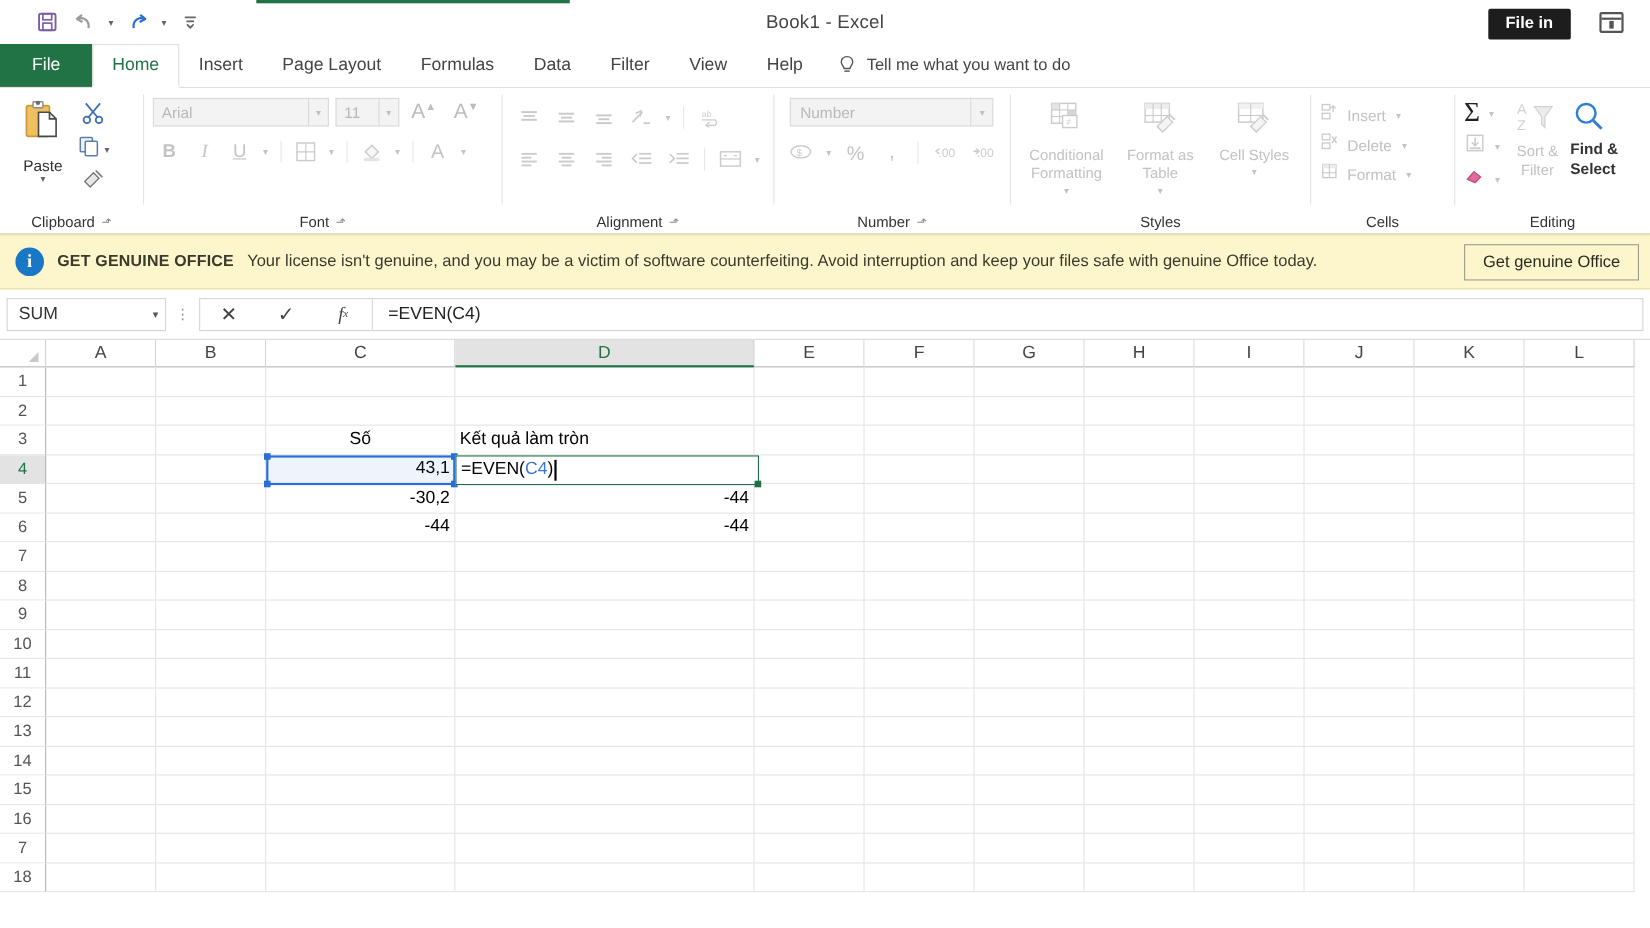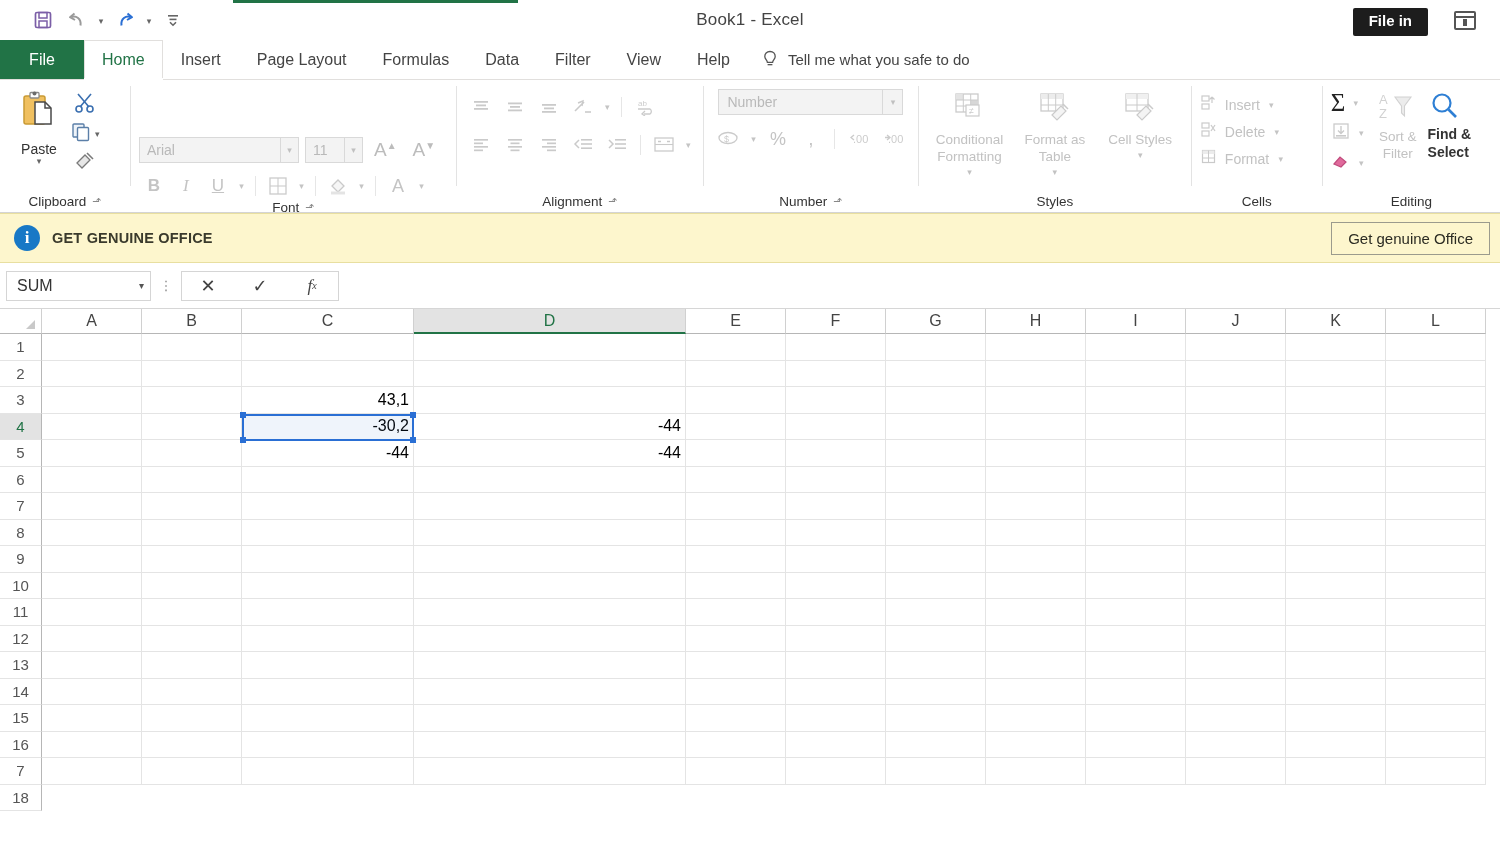--- a/index.html
+++ b/index.html
@@ -295,21 +295,21 @@
     <div class="tab">Filter</div>
     <div class="tab">View</div>
     <div class="tab">Help</div>
     <div class="tellme">
       <span class="bulb">
         <svg width="16" height="20" viewBox="0 0 16 20">
           <path d="M8 1.5 C4.6 1.5 2.8 4 2.8 6.4 C2.8 8.8 5 10 5.4 12.3 L10.6 12.3 C11 10 13.2 8.8 13.2 6.4 C13.2 4 11.4 1.5 8 1.5 Z" fill="none" stroke="#555" stroke-width="1.3"></path>
           <rect x="5.6" y="14" width="4.8" height="1.3" fill="#555"></rect>
         </svg>
       </span>
-      <span>Tell me what you safe to do</span>
+      <span>Tell me what you want to do</span>
     </div>
   </div>
 
   <div class="ribbon">
 
     <div class="group g-clip">
       <div class="group-body">
         <div class="paste-col">
           <span>
             <svg width="46" height="46" viewBox="0 0 46 46">
@@ -354,21 +354,21 @@
         </div>
       </div>
       <div class="group-label">
         <span>Clipboard</span>
         <span class="dialog-launcher">⬏</span>
       </div>
     </div>
     <div class="group-sep"></div>
 
     <div class="group g-font">
-      <div class="group-body" style="flex-direction:column; padding-top:4px;margin-top:48px;">
+      <div class="group-body" style="flex-direction:column; padding-top:4px;">
         <div class="fontrow1">
           <div class="fontbox">
             <span>Arial</span>
             <span class="dd">▾</span>
           </div>
           <div class="fontbox sizebox">
             <span>11</span>
             <span class="dd">▾</span>
           </div>
           <span class="big-a">A<sup style="font-size:10px">▲</sup></span>
@@ -692,36 +692,40 @@
       </div>
       <div class="group-label">
         <span>Editing</span>
       </div>
     </div>
   </div>
 
   <div class="notice">
     <div class="info-icon">i</div>
     <div class="notice-title">GET GENUINE OFFICE</div>
+    <div class="notice-msg">Your license isn't genuine, and you may be a victim of software counterfeiting. Avoid interruption and keep your files safe with genuine Office today.</div>
     <div class="notice-btn">Get genuine Office</div>
   </div>
 
   <div class="fbar">
     <div class="namebox">
       <span>SUM</span>
       <span class="dd">▾</span>
     </div>
     <div class="dots">⋮</div>
     <div class="fb-btns">
       <span class="fb-btn">✕</span>
       <span class="fb-btn">✓</span>
       <span class="fb-btn fx">
           <i>f</i>
           <sub>x</sub>
         </span>
+    </div>
+    <div class="fbinput">
+      <span>=EVEN(C4)</span>
     </div>
   </div>
 
   <div class="grid-wrap">
     <div class="colhead">
       <div class="corner"></div>
       <div class="ch" style="width:100px">A</div>
       <div class="ch" style="width:100px">B</div>
       <div class="ch" style="width:172px">C</div>
       <div class="ch sel" style="width:272px">D</div>
@@ -781,20 +785,34 @@
           <div class="cell" style="width:100px"></div>
           <div class="cell" style="width:100px"></div>
           <div class="cell" style="width:100px"></div>
           <div class="cell" style="width:100px"></div>
           <div class="cell" style="width:100px"></div>
           <div class="cell" style="width:100px"></div>
           <div class="cell" style="width:100px"></div>
           <div class="cell" style="width:100px"></div>
         </div>
 
+        <div class="crow">
+          <div class="cell" style="width:100px"></div>
+          <div class="cell" style="width:100px"></div>
+          <div class="cell c" style="width:172px">Số</div>
+          <div class="cell l" style="width:272px">Kết quả làm tròn</div>
+          <div class="cell" style="width:100px"></div>
+          <div class="cell" style="width:100px"></div>
+          <div class="cell" style="width:100px"></div>
+          <div class="cell" style="width:100px"></div>
+          <div class="cell" style="width:100px"></div>
+          <div class="cell" style="width:100px"></div>
+          <div class="cell" style="width:100px"></div>
+          <div class="cell" style="width:100px"></div>
+        </div>
 
         <div class="crow">
           <div class="cell" style="width:100px"></div>
           <div class="cell" style="width:100px"></div>
           <div class="cell r" style="width:172px">43,1</div>
           <div class="cell" style="width:272px"></div>
           <div class="cell" style="width:100px"></div>
           <div class="cell" style="width:100px"></div>
           <div class="cell" style="width:100px"></div>
           <div class="cell" style="width:100px"></div>
@@ -1002,16 +1020,23 @@
             <div class="cell" style="width:100px"></div>
             <div class="cell" style="width:100px"></div>
           </div>
 
         <div class="ref-box" style="left:200px; top:79.5px; width:172px; height:27px;">
           <span class="hdl tl"></span>
             <span class="hdl tr"></span>
           <span class="hdl bl"></span>
             <span class="hdl br"></span>
         </div>
+        <div class="edit-box" style="left:372px; top:79.5px; width:276px; height:27px;">
+          <span>=EVEN(</span>
+            <span class="ref-blue">C4</span>
+            <span>)</span>
+            <span class="caret-blink"></span>
+          <span class="fillh"></span>
+        </div>
       </div>
     </div>
   </div>
 </div>
 
 </body></html>

